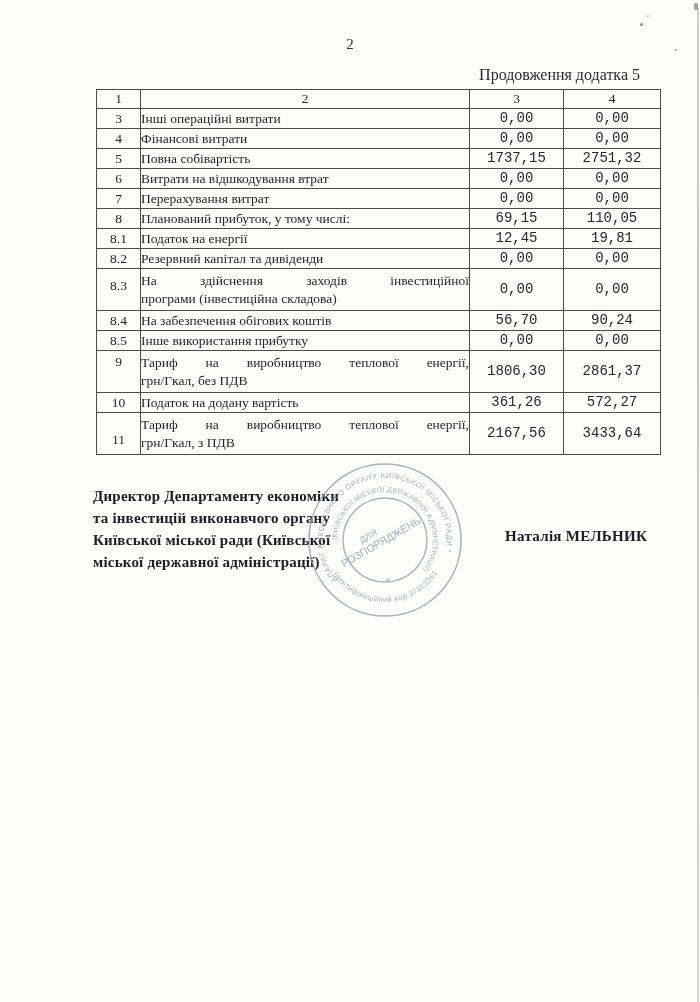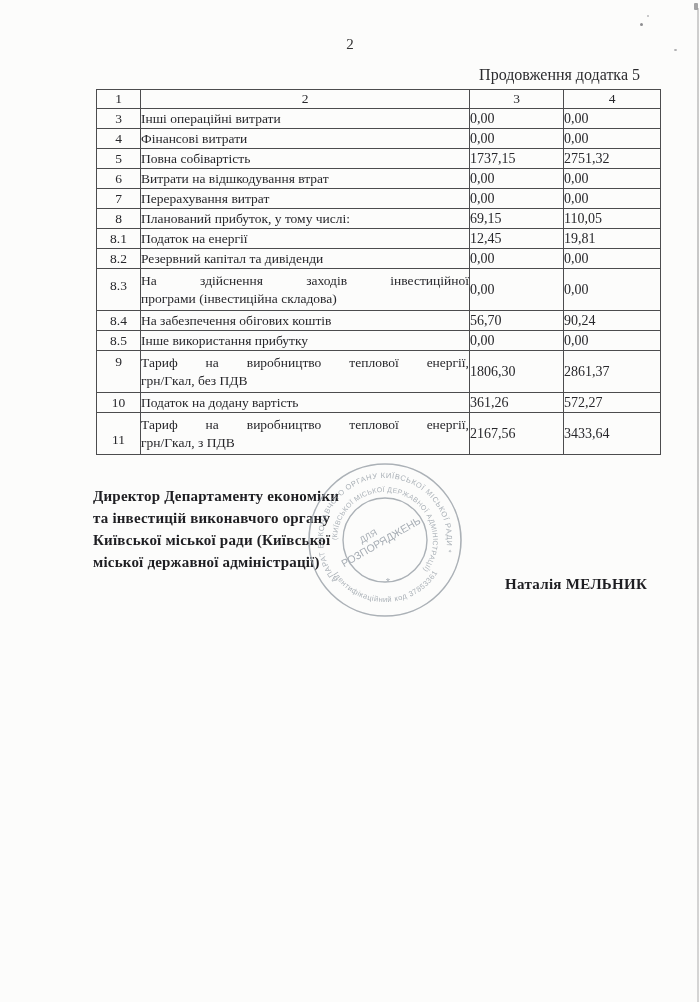--- a/index.html
+++ b/index.html
@@ -18,27 +18,27 @@
   table.tariff col.c2{width:329px;}
   table.tariff col.c3{width:94px;}
   table.tariff col.c4{width:97px;}
   table.tariff th, table.tariff td{border:1px solid #4c4c4e;padding:0;vertical-align:middle;
                font-weight:normal;line-height:1.28;}
   table.tariff tr.hdr{height:19px;}
   table.tariff tr.single{height:20px;}
   table.tariff tr.tall{height:42px;}
   td.num, th{text-align:center;}
   td.lbl{padding:1px 6px;text-align:left;}
-  td.val{font-size:14px;}
+  td.val{text-align:center;font-size:14px;font-family:Liberation Mono, monospace;}
   tr.tall td.lbl div:first-child{text-align:justify;text-align-last:justify;}
   td.lbl div:empty{display:none;}
 
   .signature{position:absolute;left:93px;top:485px;font-size:15px;font-weight:bold;
              line-height:22px;color:#1e1e22;letter-spacing:0.2px;}
-  .sig-name{position:absolute;left:505px;top:576px;font-size:15px;font-weight:bold;
+  .sig-name{position:absolute;left:505px;top:528px;font-size:15px;font-weight:bold;
             color:#1e1e22;letter-spacing:0.3px;}
 
   .stamp{position:absolute;left:300px;top:455px;width:170px;height:170px;opacity:0.82;}
 
   .scan-edge{position:absolute;left:697px;top:8px;width:2px;height:994px;
              background:linear-gradient(#aaa,#9a9a9a 30%,#b5b5b5);opacity:0.55;}
   .speck{position:absolute;border-radius:50%;background:#8d8d90;}
   .speck.s1{left:640px;top:23px;width:3px;height:3px;}
   .speck.s2{left:647px;top:15px;width:2px;height:2px;opacity:.6;}
   .speck.s3{left:674px;top:49px;width:3px;height:2px;opacity:.7;}

